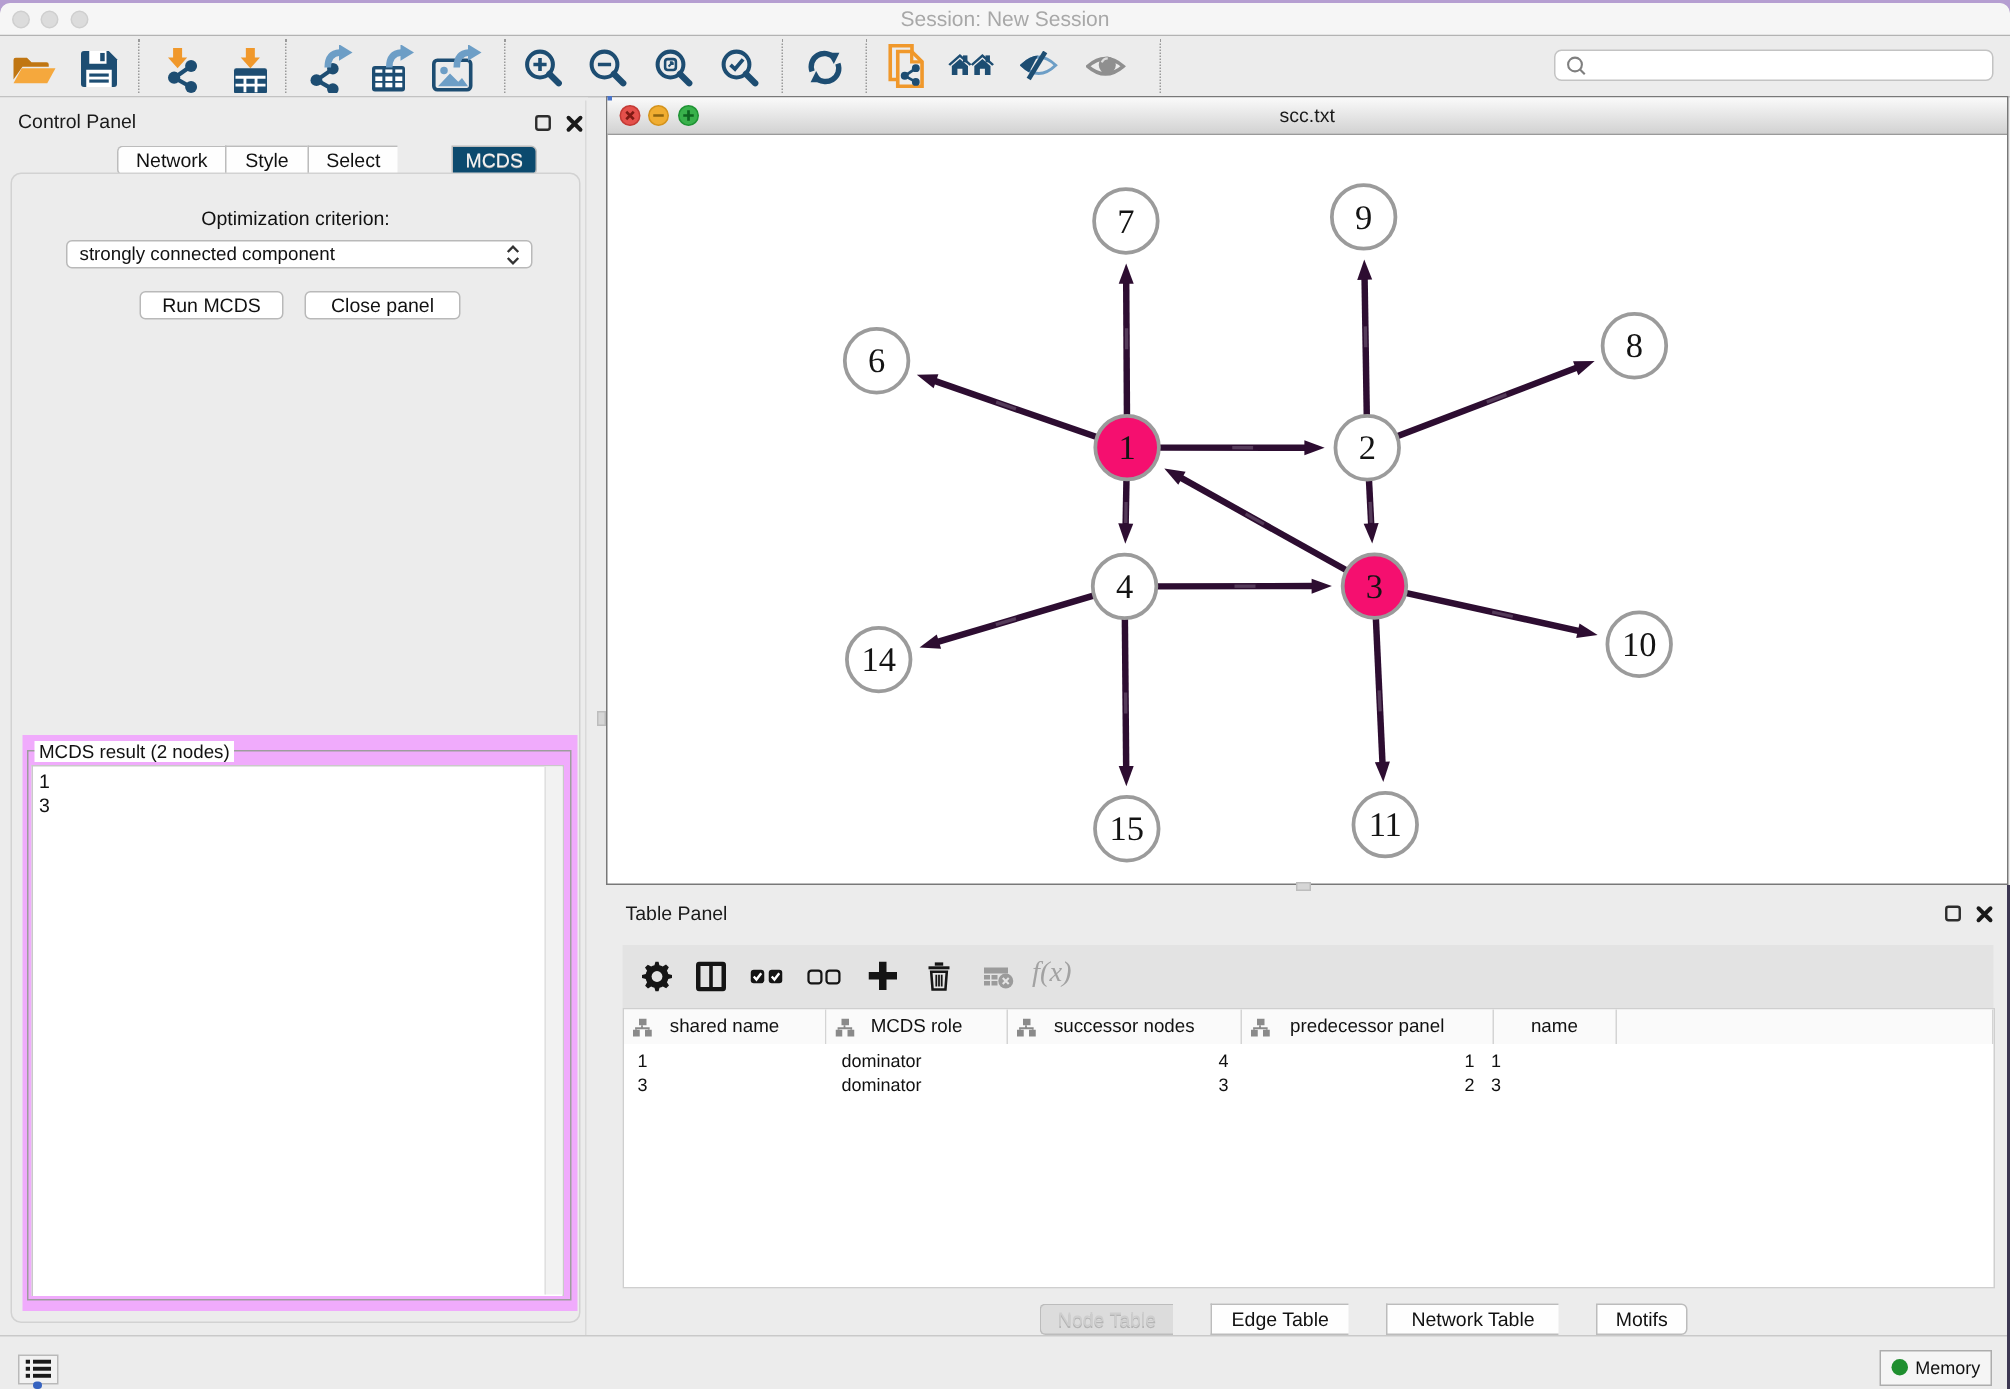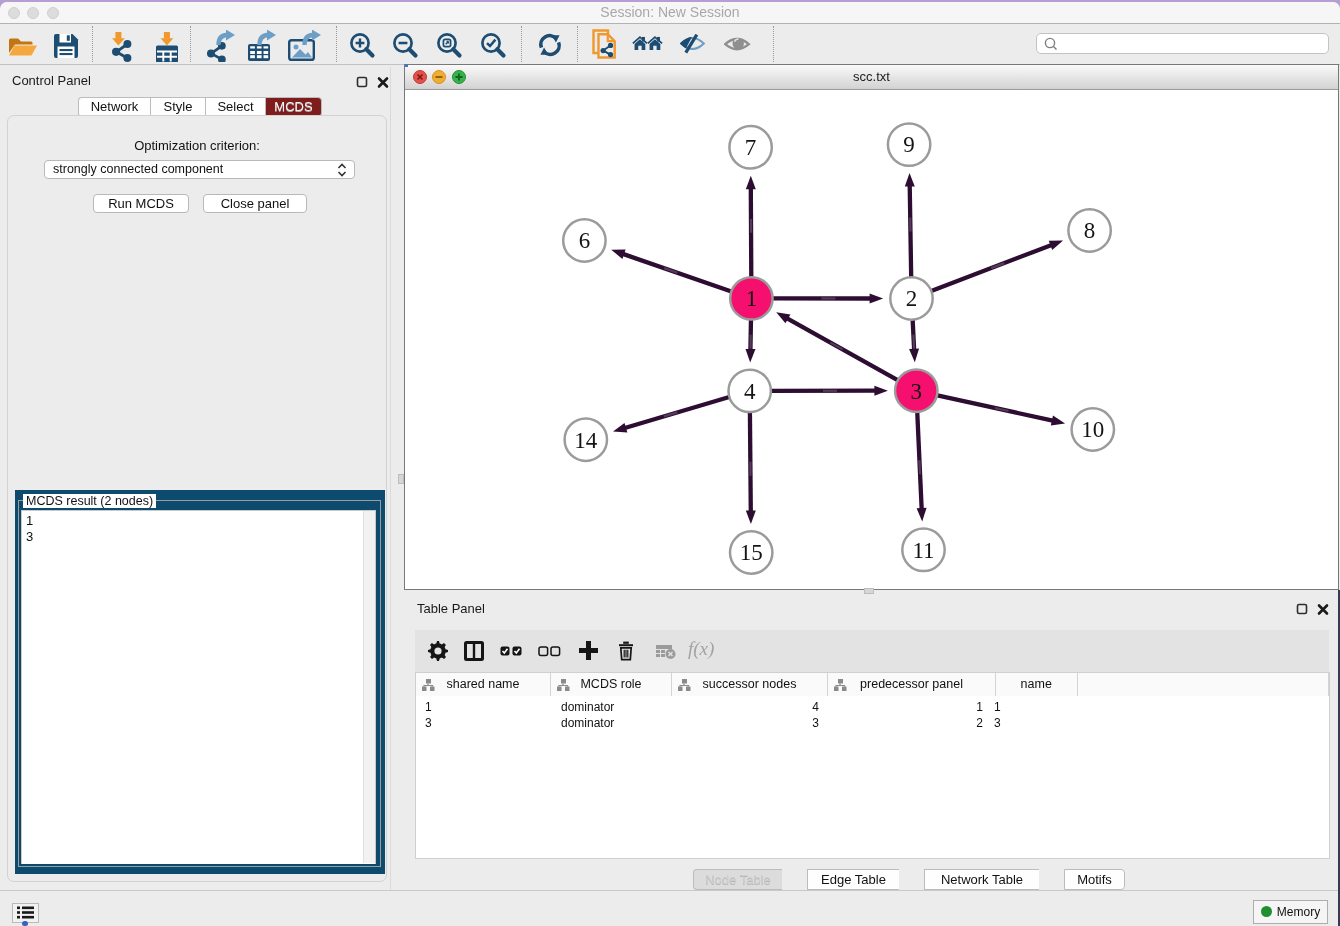--- a/index.html
+++ b/index.html
@@ -17,30 +17,30 @@
 #searchbox{position:absolute;left:1036px;top:9px;width:291px;height:19px;background:#fff;
 border:1px solid #c3c3c3;border-radius:5px;}
 
 #cpanel{position:absolute;left:0;top:63px;width:392px;height:825px;background:#ececec;}
 #cphead{position:absolute;left:12px;top:8px;font-size:13px;color:#1a1a1a;}
 .tabrow{position:absolute;display:flex;}
 .tab{height:18px;line-height:18px;font-size:13px;color:#111;background:#fefefe;
 border:1px solid #bcbcbc;border-right:none;padding:0 12px;text-align:center;}
 .tab:first-child{border-radius:4px 0 0 4px;}
 .tab.last{border-right:1px solid #bcbcbc;border-radius:0 4px 4px 0;}
-.tab.dis{background:#7f1d1d;color:#f3f3f3;text-shadow:0 1px 0 #aaa;}
+.tab.dis{background:#0c4a6e;color:#f3f3f3;text-shadow:0 1px 0 #aaa;margin-left:36px;}
 #cpcontent{position:absolute;left:7px;top:50px;width:378px;height:765px;
 background:#ececec;border:1px solid #d2d2d2;border-radius:7px;}
 #optlabel{position:absolute;left:0;top:22px;width:100%;text-align:center;font-size:13px;color:#111;}
 #dropdown{position:absolute;left:36px;top:44px;width:301px;height:17px;background:#fff;
 border:1px solid #b9b9b9;border-radius:4px;font-size:12.5px;color:#111;
 line-height:17px;padding-left:8px;}
 .btn{position:absolute;height:17px;background:#fff;border:1px solid #b9b9b9;
 border-radius:4px;font-size:13px;color:#111;text-align:center;line-height:17px;}
-#resultbox{position:absolute;left:7px;top:374px;width:370px;height:384px;background:#0c4a6e;}
+#resultbox{position:absolute;left:7px;top:374px;width:370px;height:384px;background:#f0abfc;}
 #fieldset{position:absolute;left:3px;top:10px;width:361px;height:365px;
 border:1px solid #9d9d9d;}
 #legend{position:absolute;left:4px;top:-7px;background:#fff;padding:0 3px;
 font-size:12.5px;color:#111;}
 #resulttext{position:absolute;left:2px;top:9px;width:355px;height:354px;background:#fff;
 font-size:13px;color:#111;line-height:16px;padding:2px 0 0 4px;box-sizing:border-box;border:1px solid #c9c9c9;border-bottom:none;}
 #rscroll{position:absolute;right:0px;top:0px;width:11px;height:352px;background:#f2f2f2;
 border-left:1px solid #e0e0e0;}
 
 #netwin{position:absolute;left:404px;top:62px;width:935px;height:526px;

